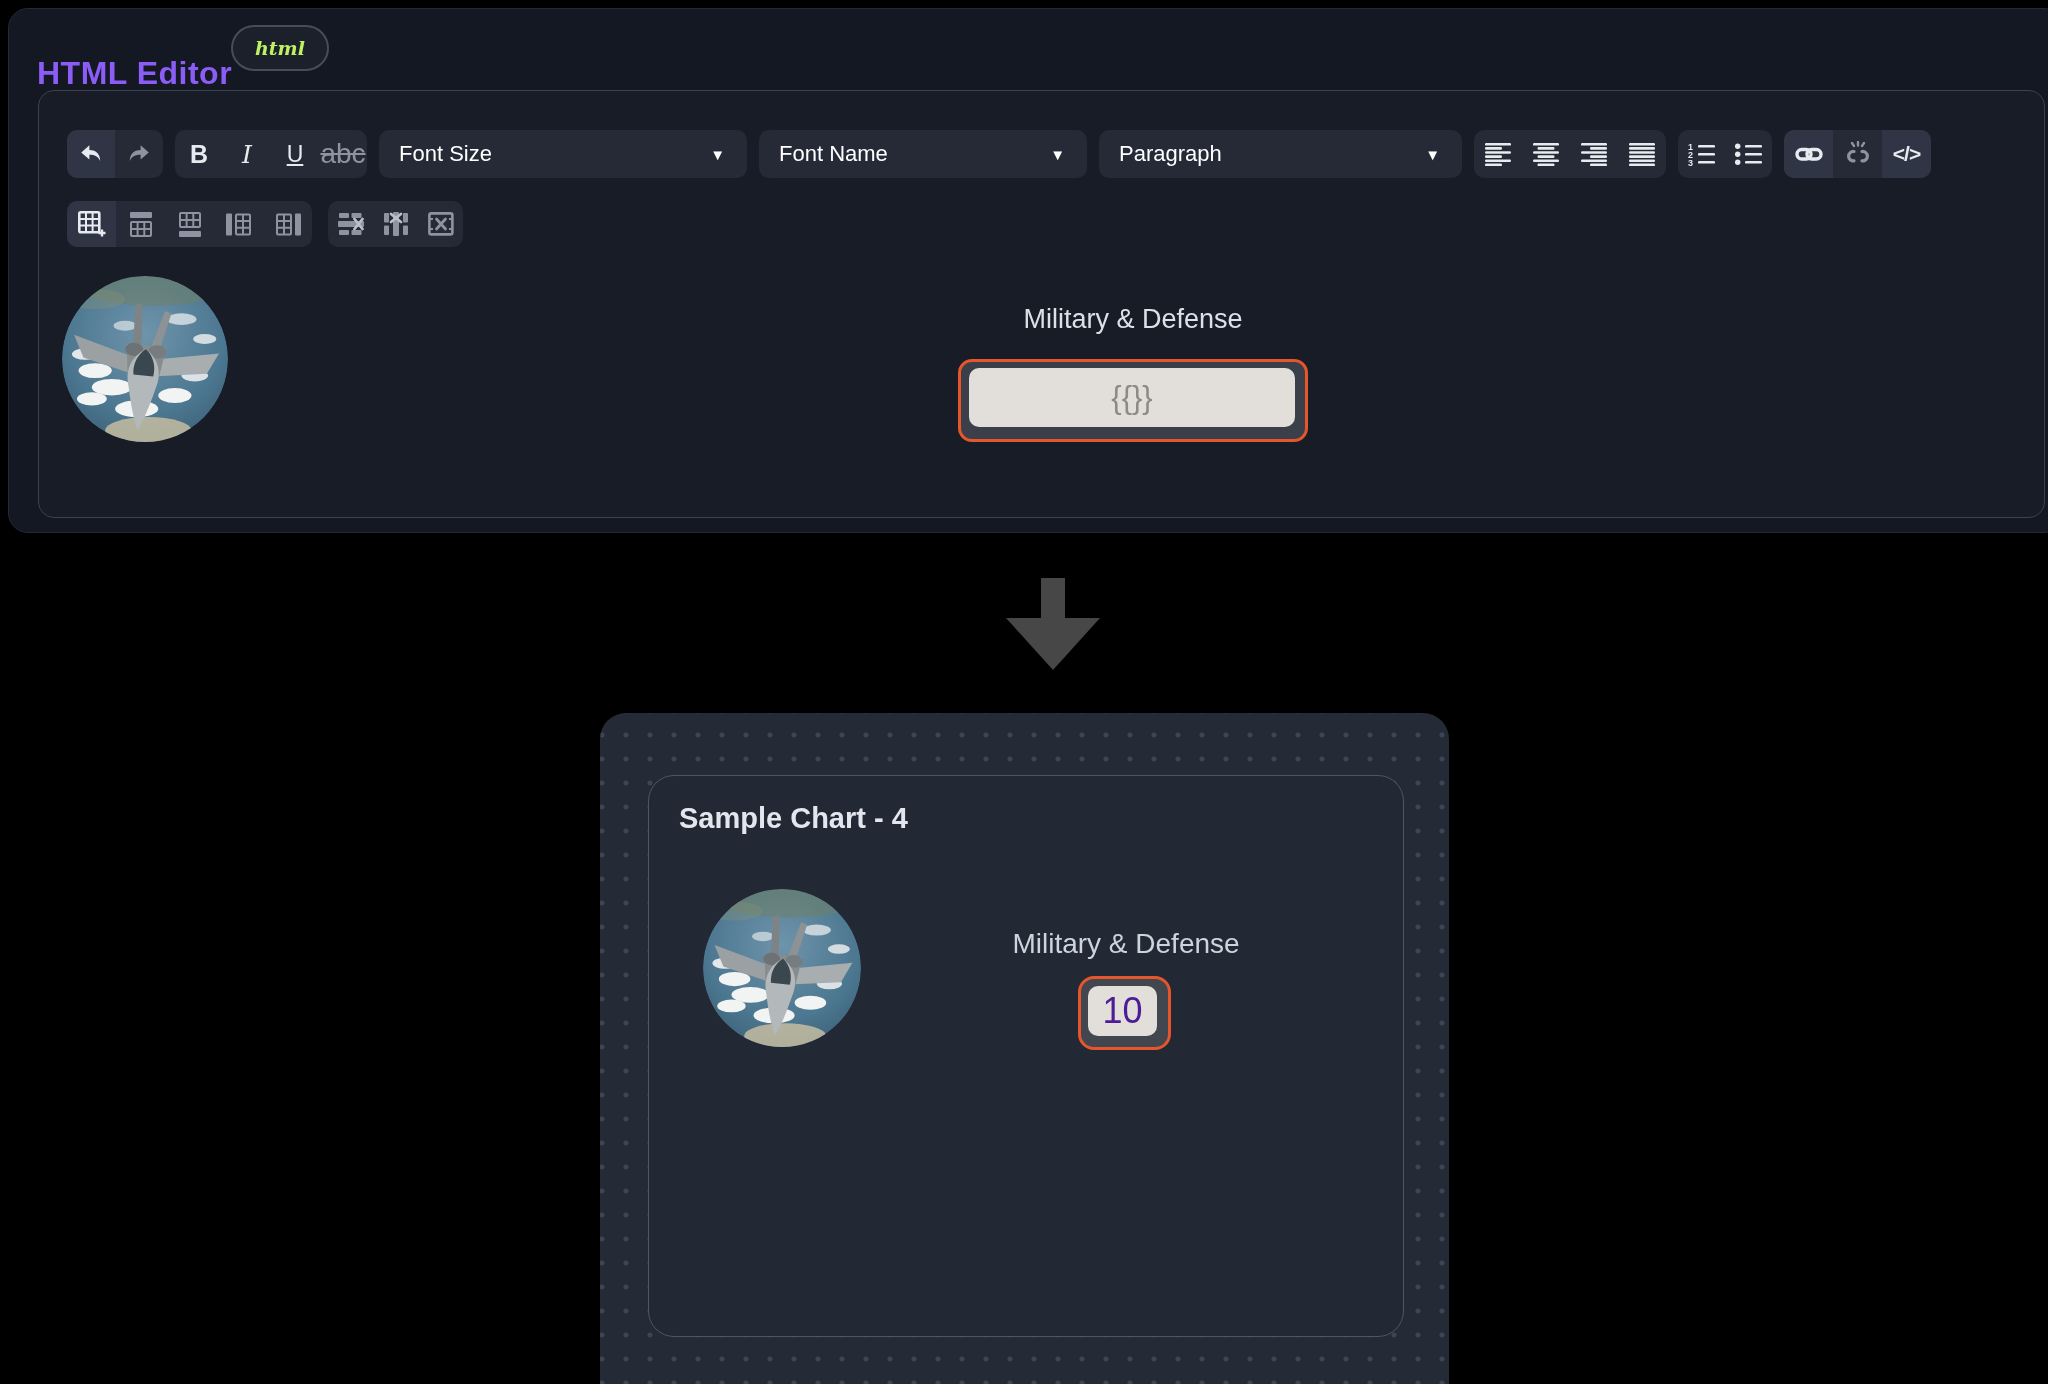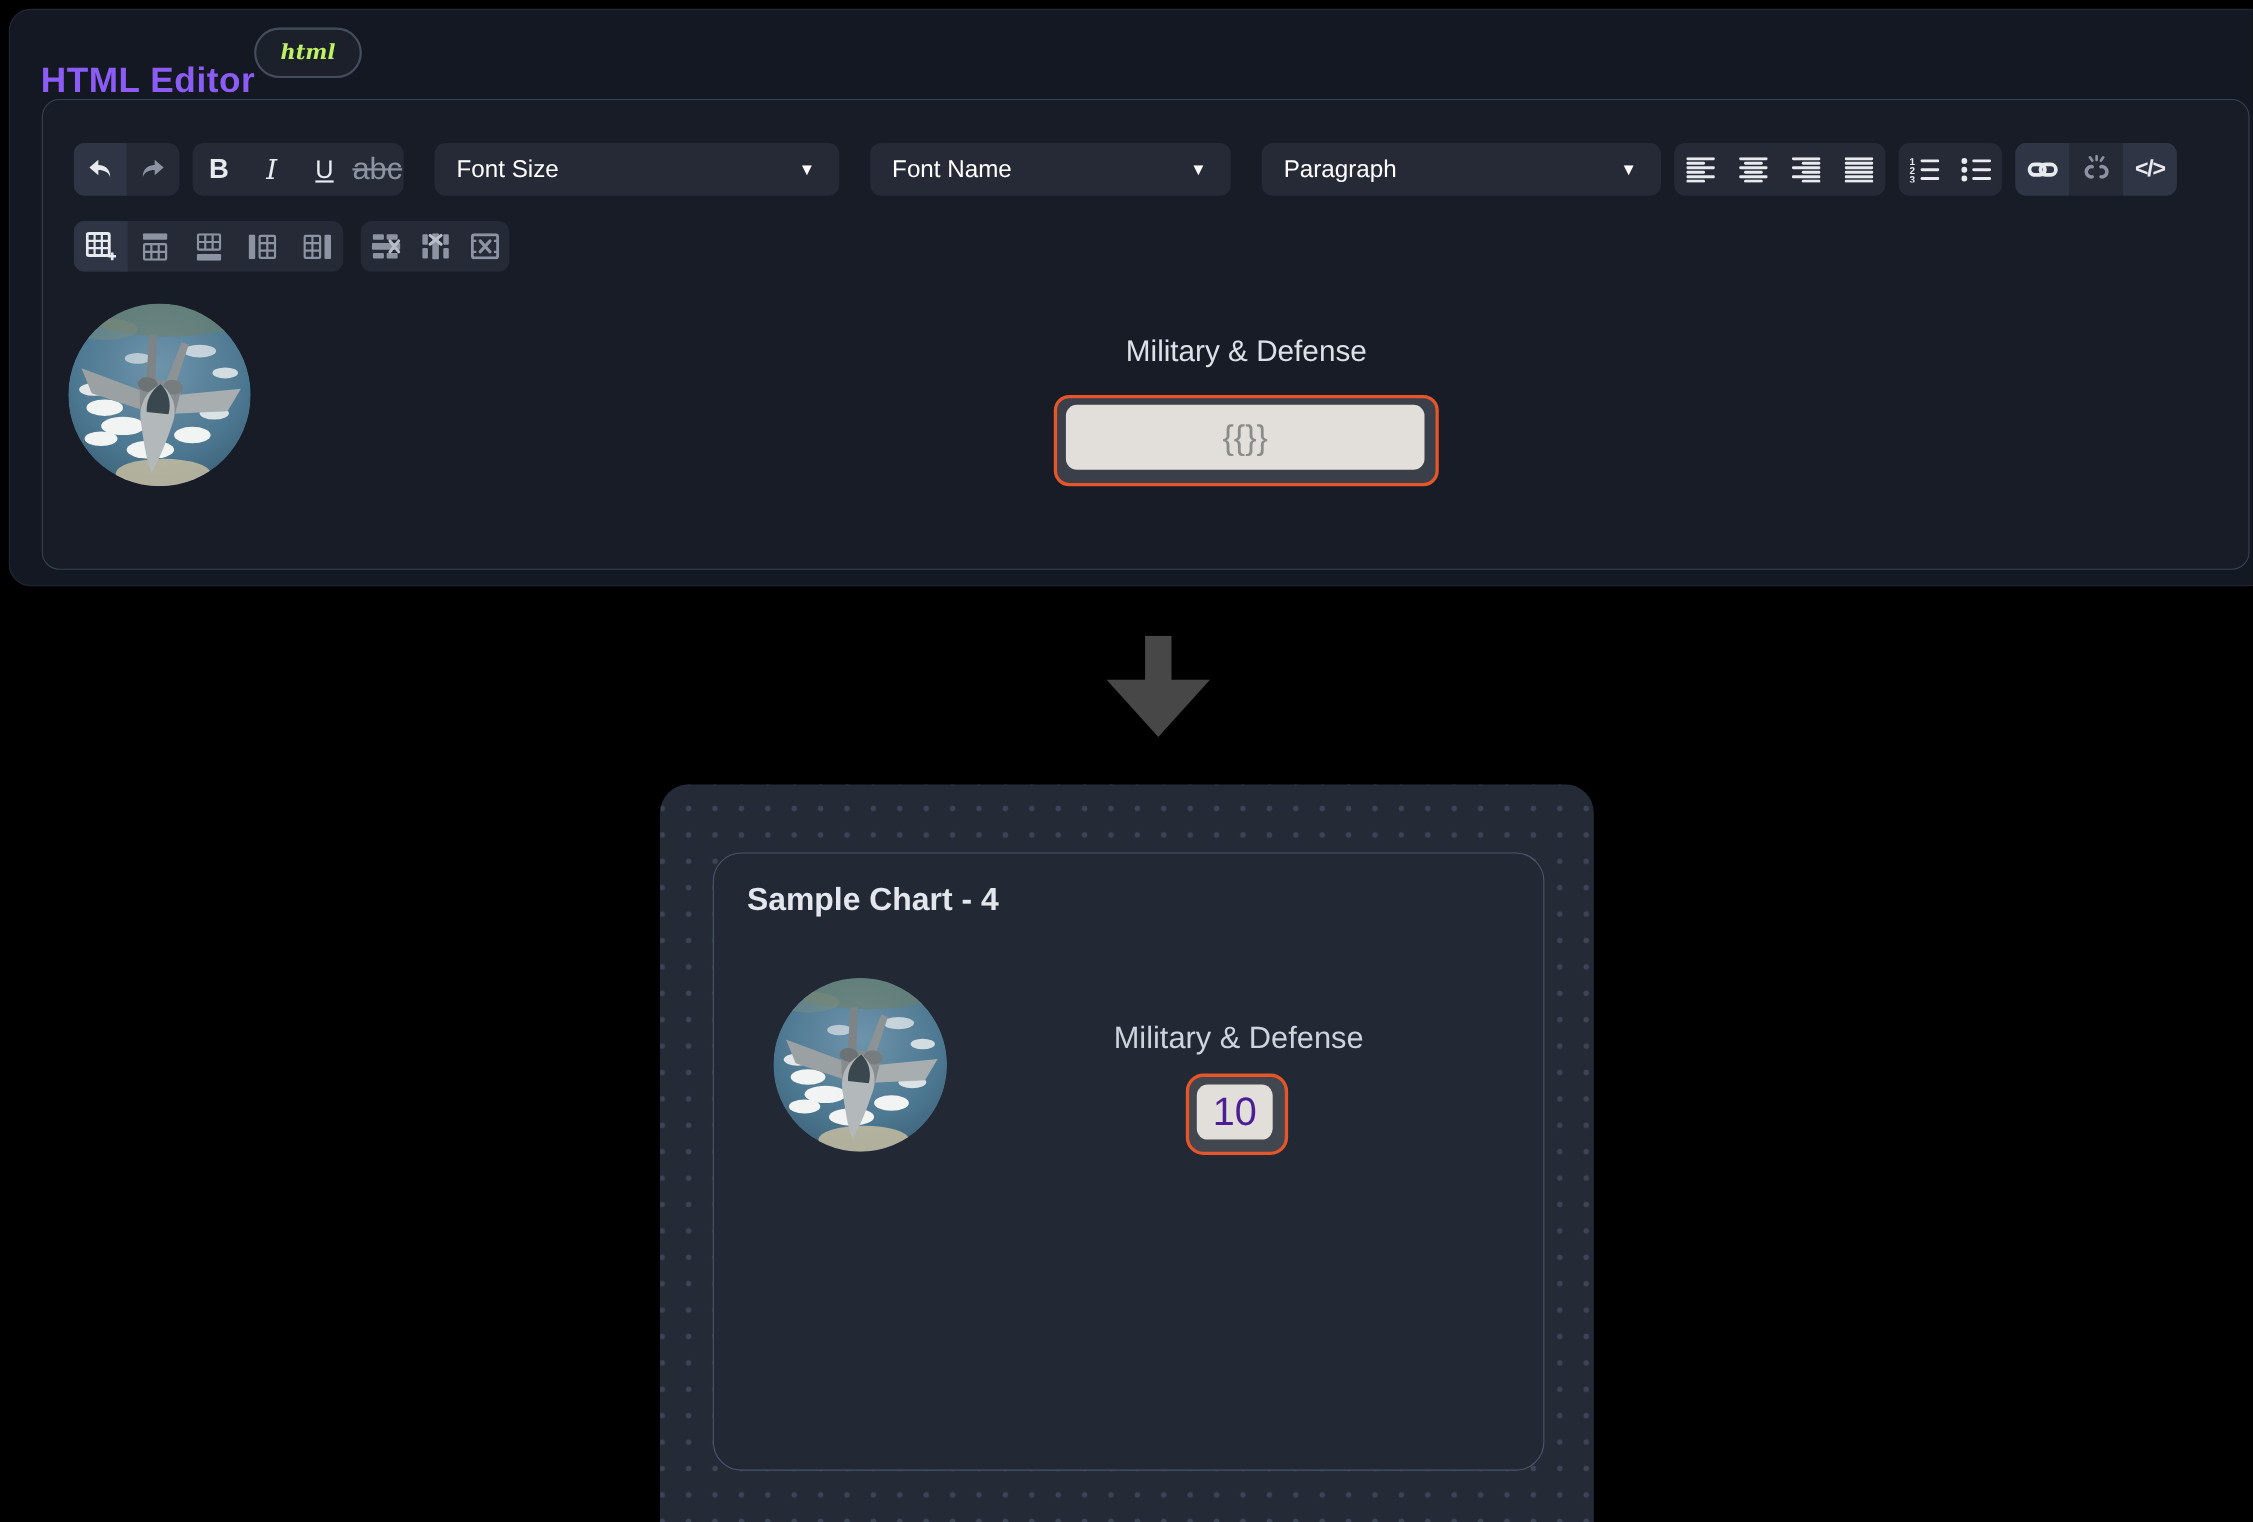--- a/index.html
+++ b/index.html
@@ -49,21 +49,21 @@
   .tbtn.dim{color:#8d93a0;}
   .tbtn.active{background:#2f3544;}
   .glyph-b{font-weight:bold;font-size:25px;}
   .glyph-i{font-style:italic;font-family:"DejaVu Serif",serif;font-size:25px;}
   .glyph-u{font-size:23px;text-decoration:underline;}
   .glyph-s{font-size:28px;text-decoration:line-through;}
   .glyph-code{font-size:21px;font-weight:bold;letter-spacing:-1px;}
   .tselect{
     height:48px;background:#252a36;border-radius:10px;display:flex;
     align-items:center;justify-content:space-between;
-    padding:0 22px 0 20px;color:#fff;font-size:22px;cursor:pointer;margin-left:16px;
+    padding:0 22px 0 20px;color:#fff;font-size:22px;cursor:pointer;
   }
   .sel-fontsize{width:368px;}
   .sel-fontname{width:328px;}
   .sel-paragraph{width:363px;}
   .caret{font-size:15px;color:#fff;}
 
   
   .jet-avatar{border-radius:50%;display:block;}
   .jet-editor{position:absolute;left:23px;top:185px;width:166px;height:166px;}
   .content-heading{

